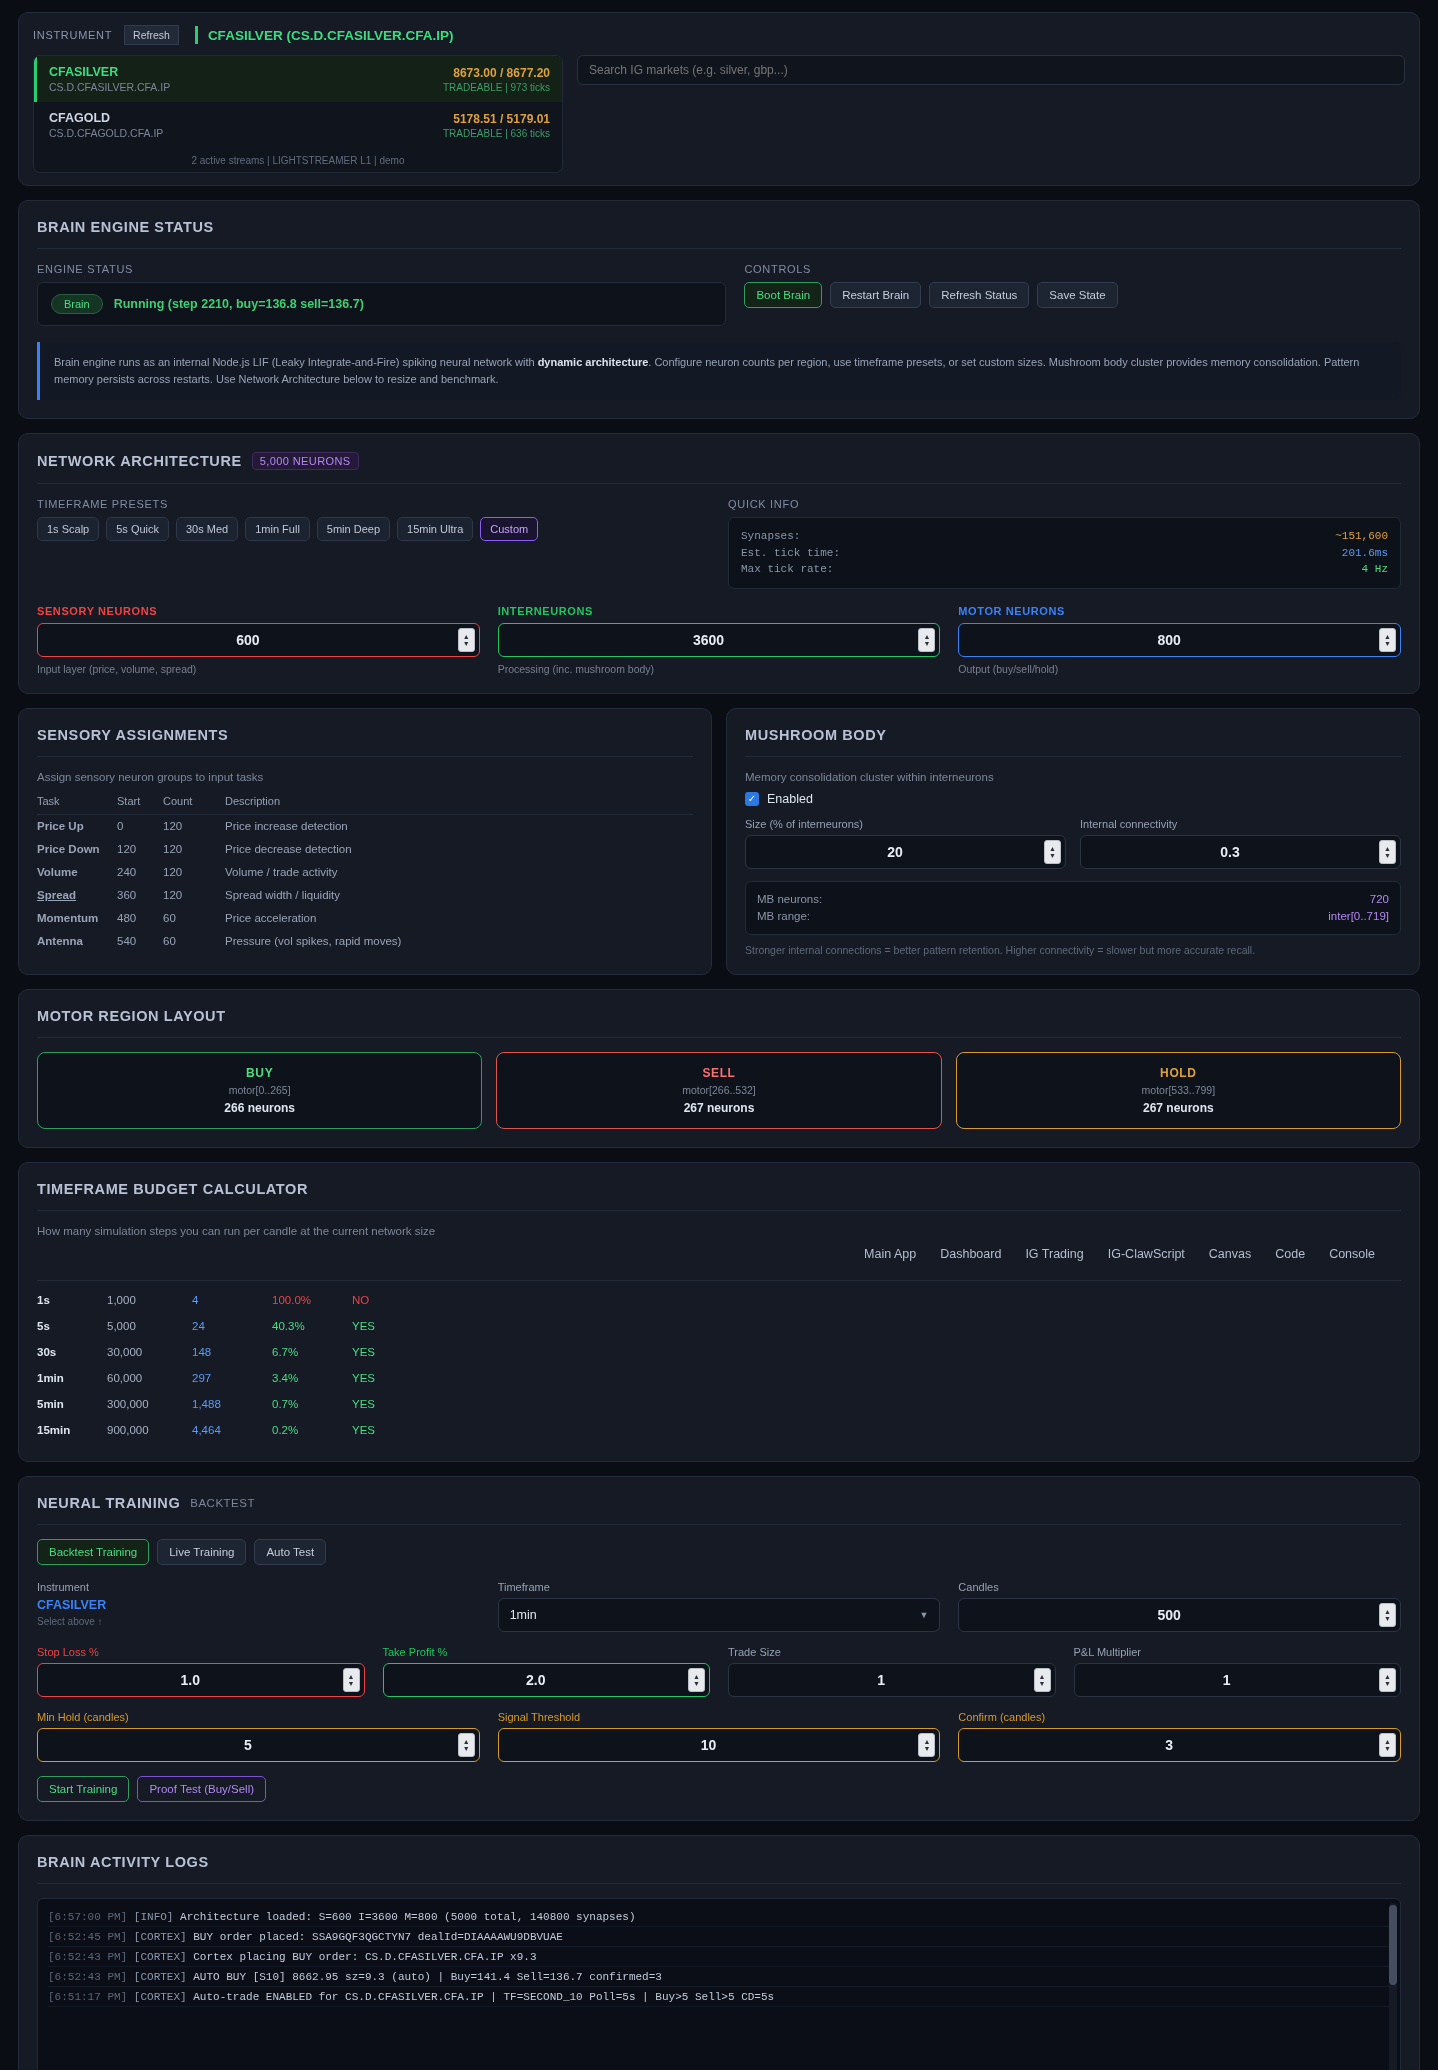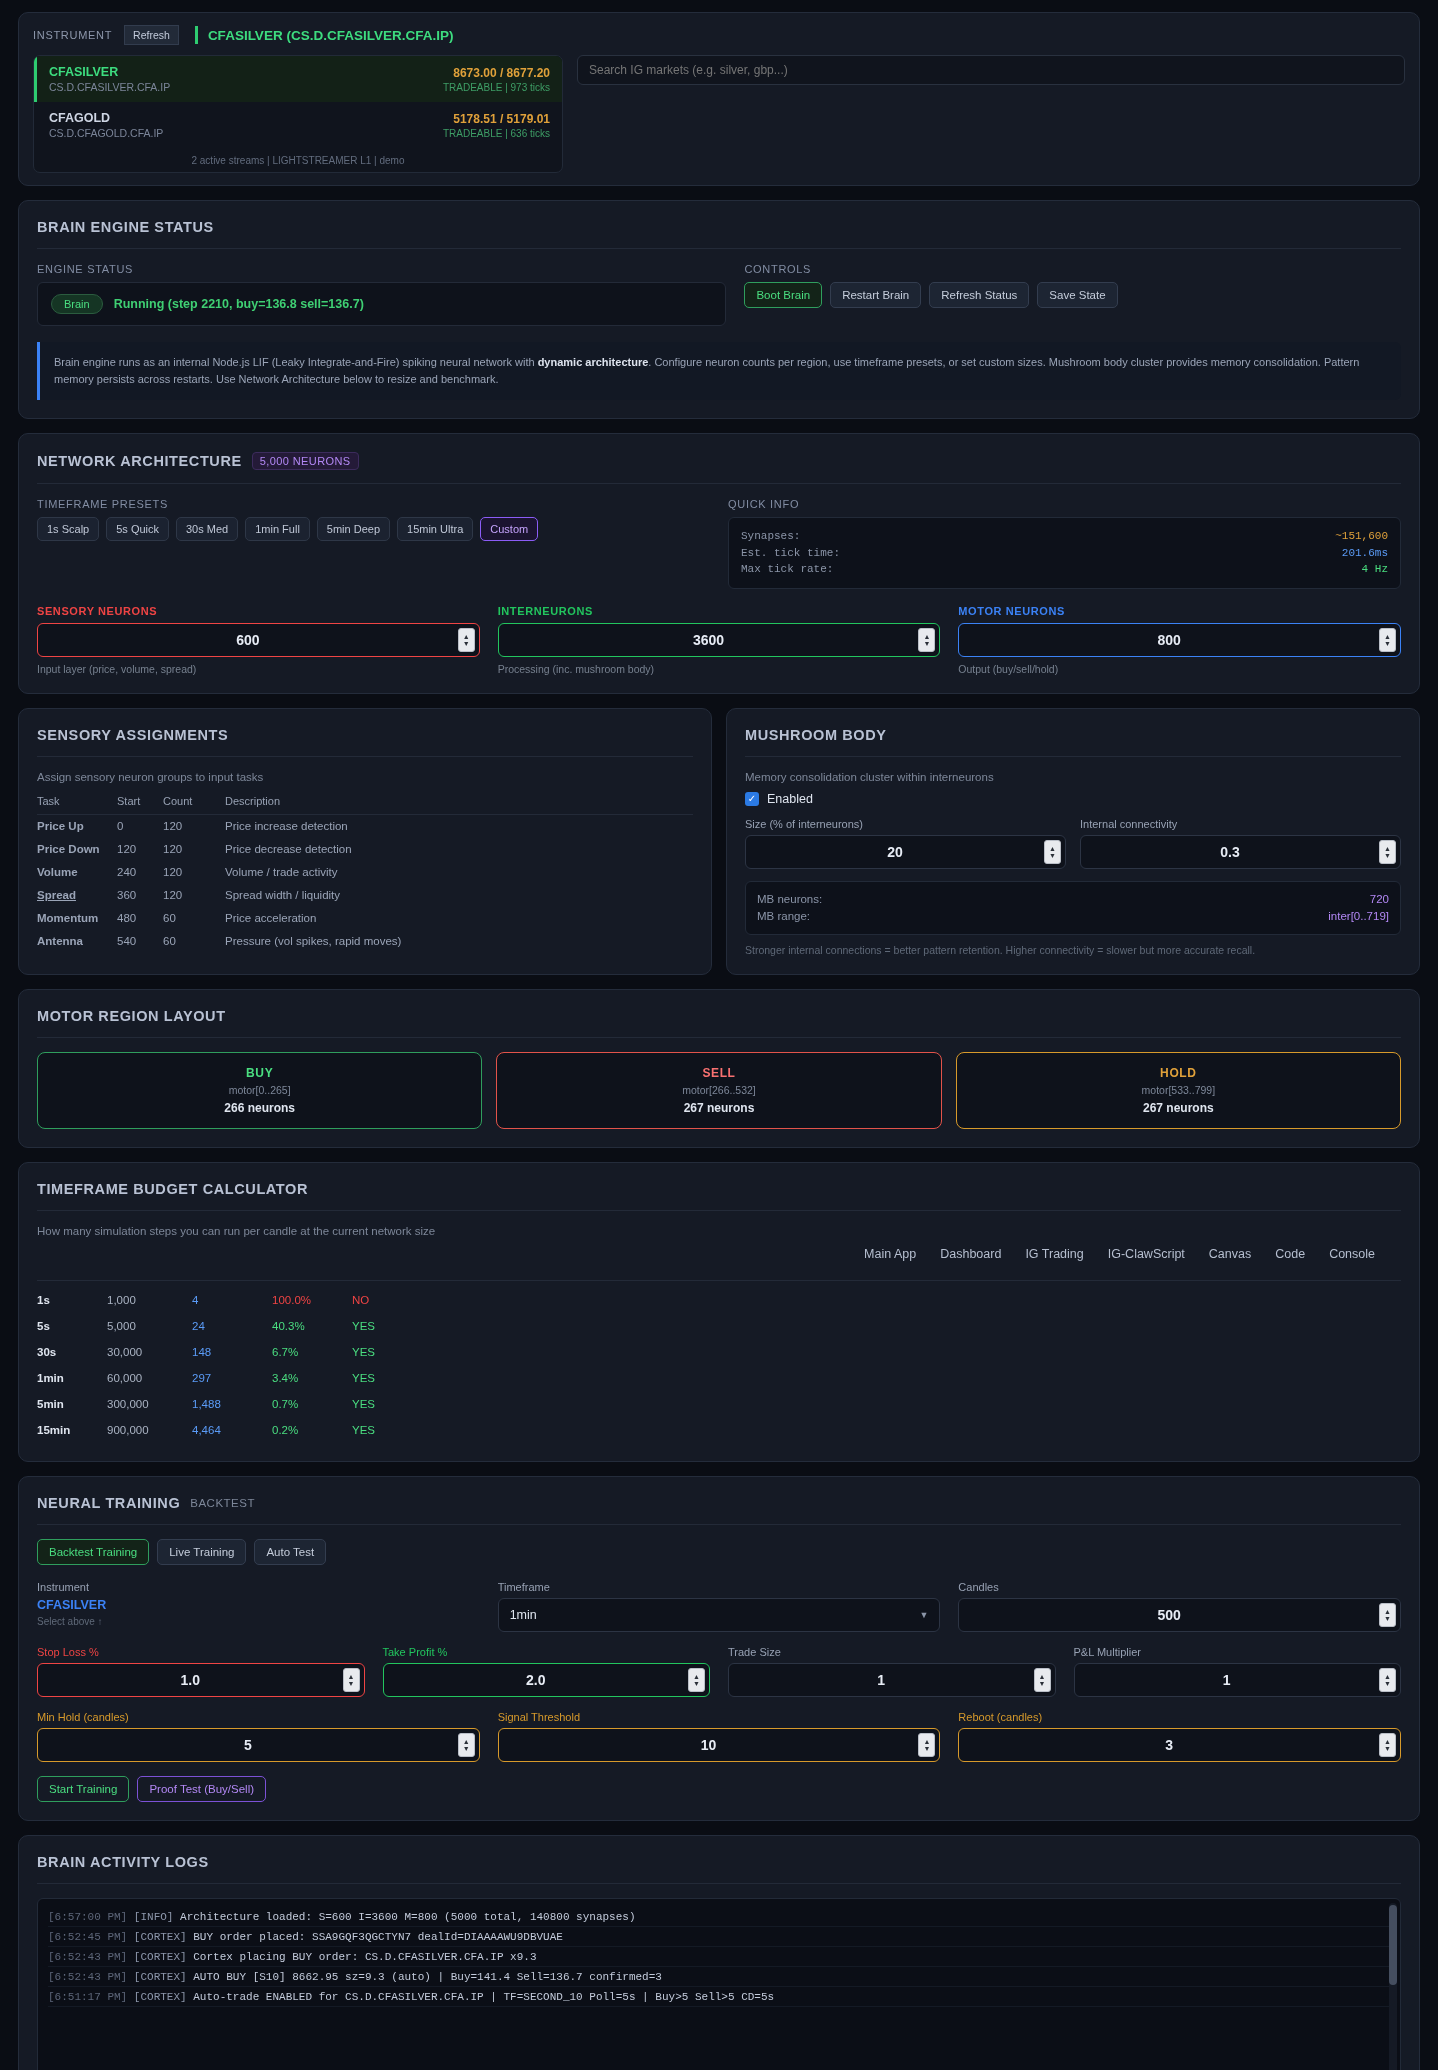--- a/index.html
+++ b/index.html
@@ -613,21 +613,21 @@
         </div>
       </div>
       <div>
         <div class="flabel lbl-amber">Signal Threshold</div>
         <div class="spin amber">
           <input value="10" style="">
           <span class="stepper">▲<br>▼</span>
         </div>
       </div>
       <div>
-        <div class="flabel lbl-amber">Reboot (candles)</div>
+        <div class="flabel lbl-amber">Confirm (candles)</div>
         <div class="spin amber">
           <input value="3" style="">
           <span class="stepper">▲<br>▼</span>
         </div>
       </div>
     </div>
 
     <div class="btn-row">
       <button class="btn greenline">Start Training</button>
       <button class="btn purple">Proof Test (Buy/Sell)</button>

